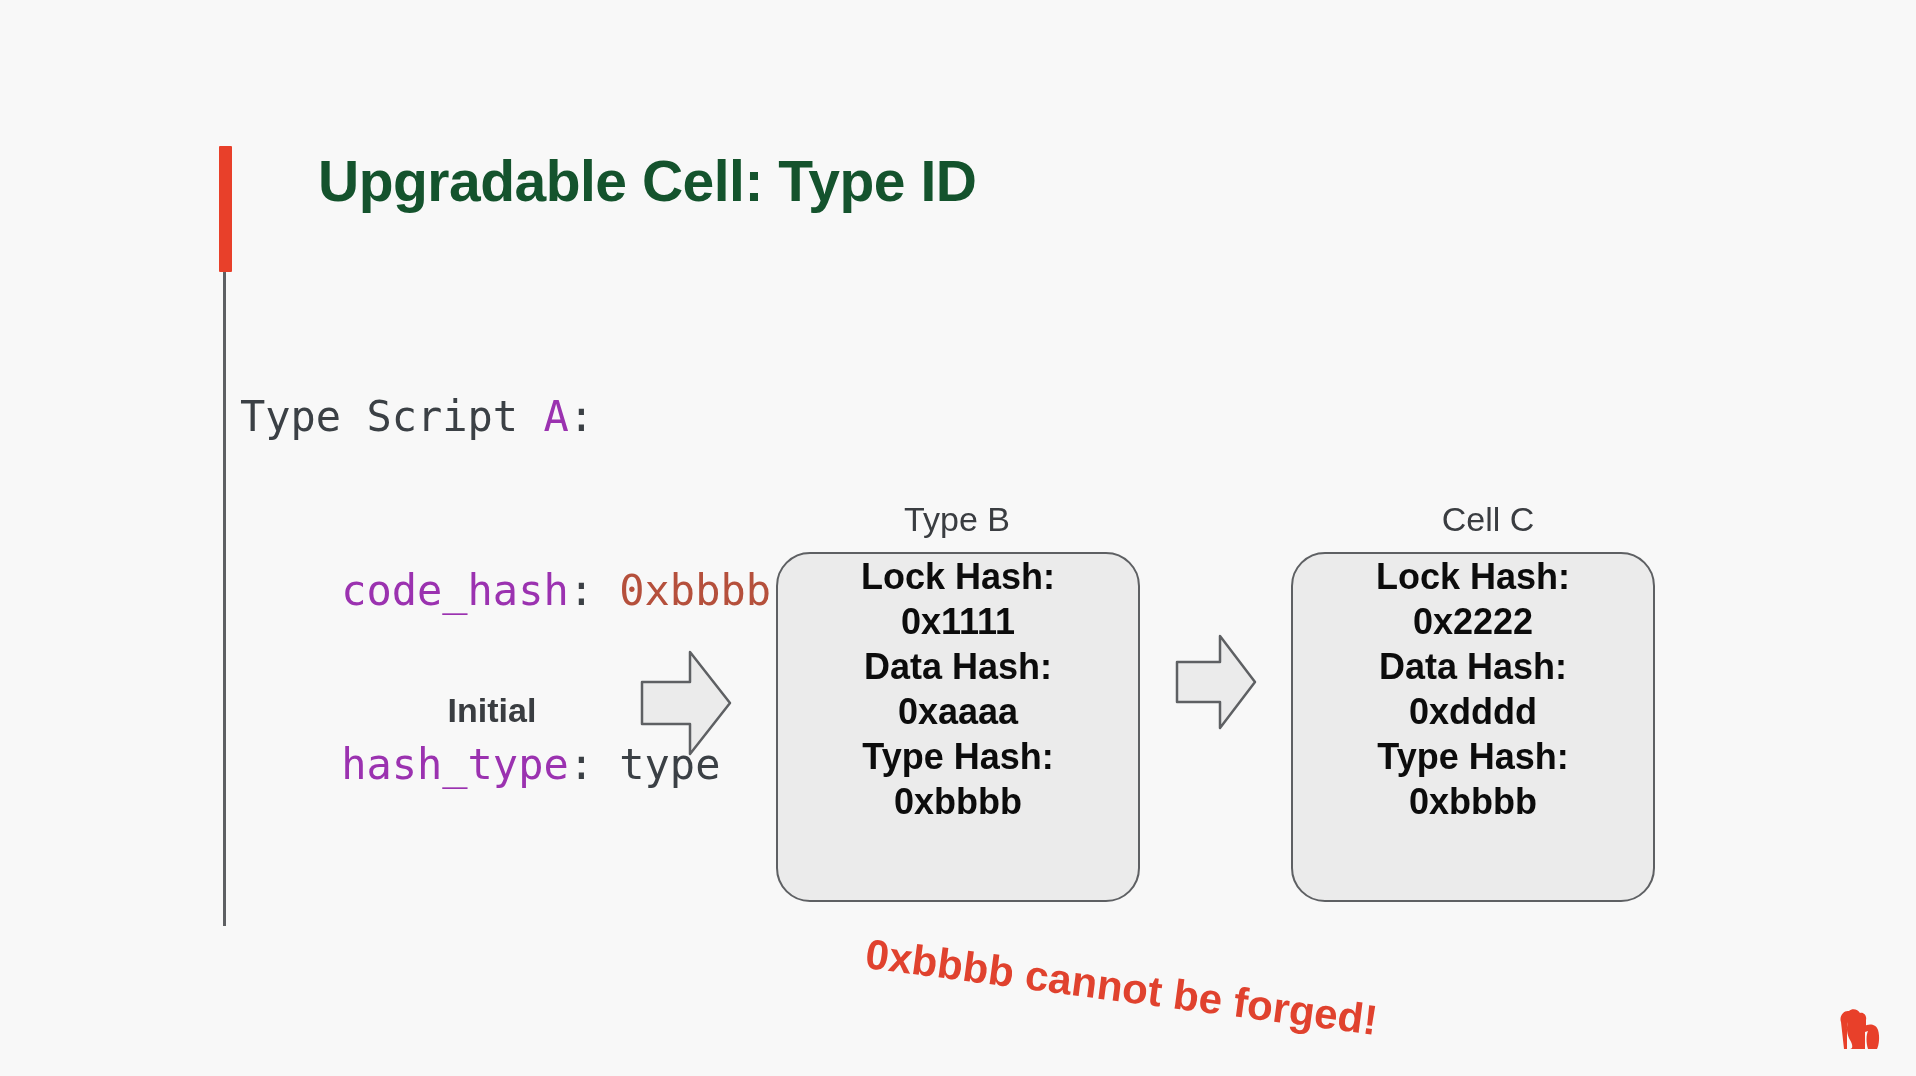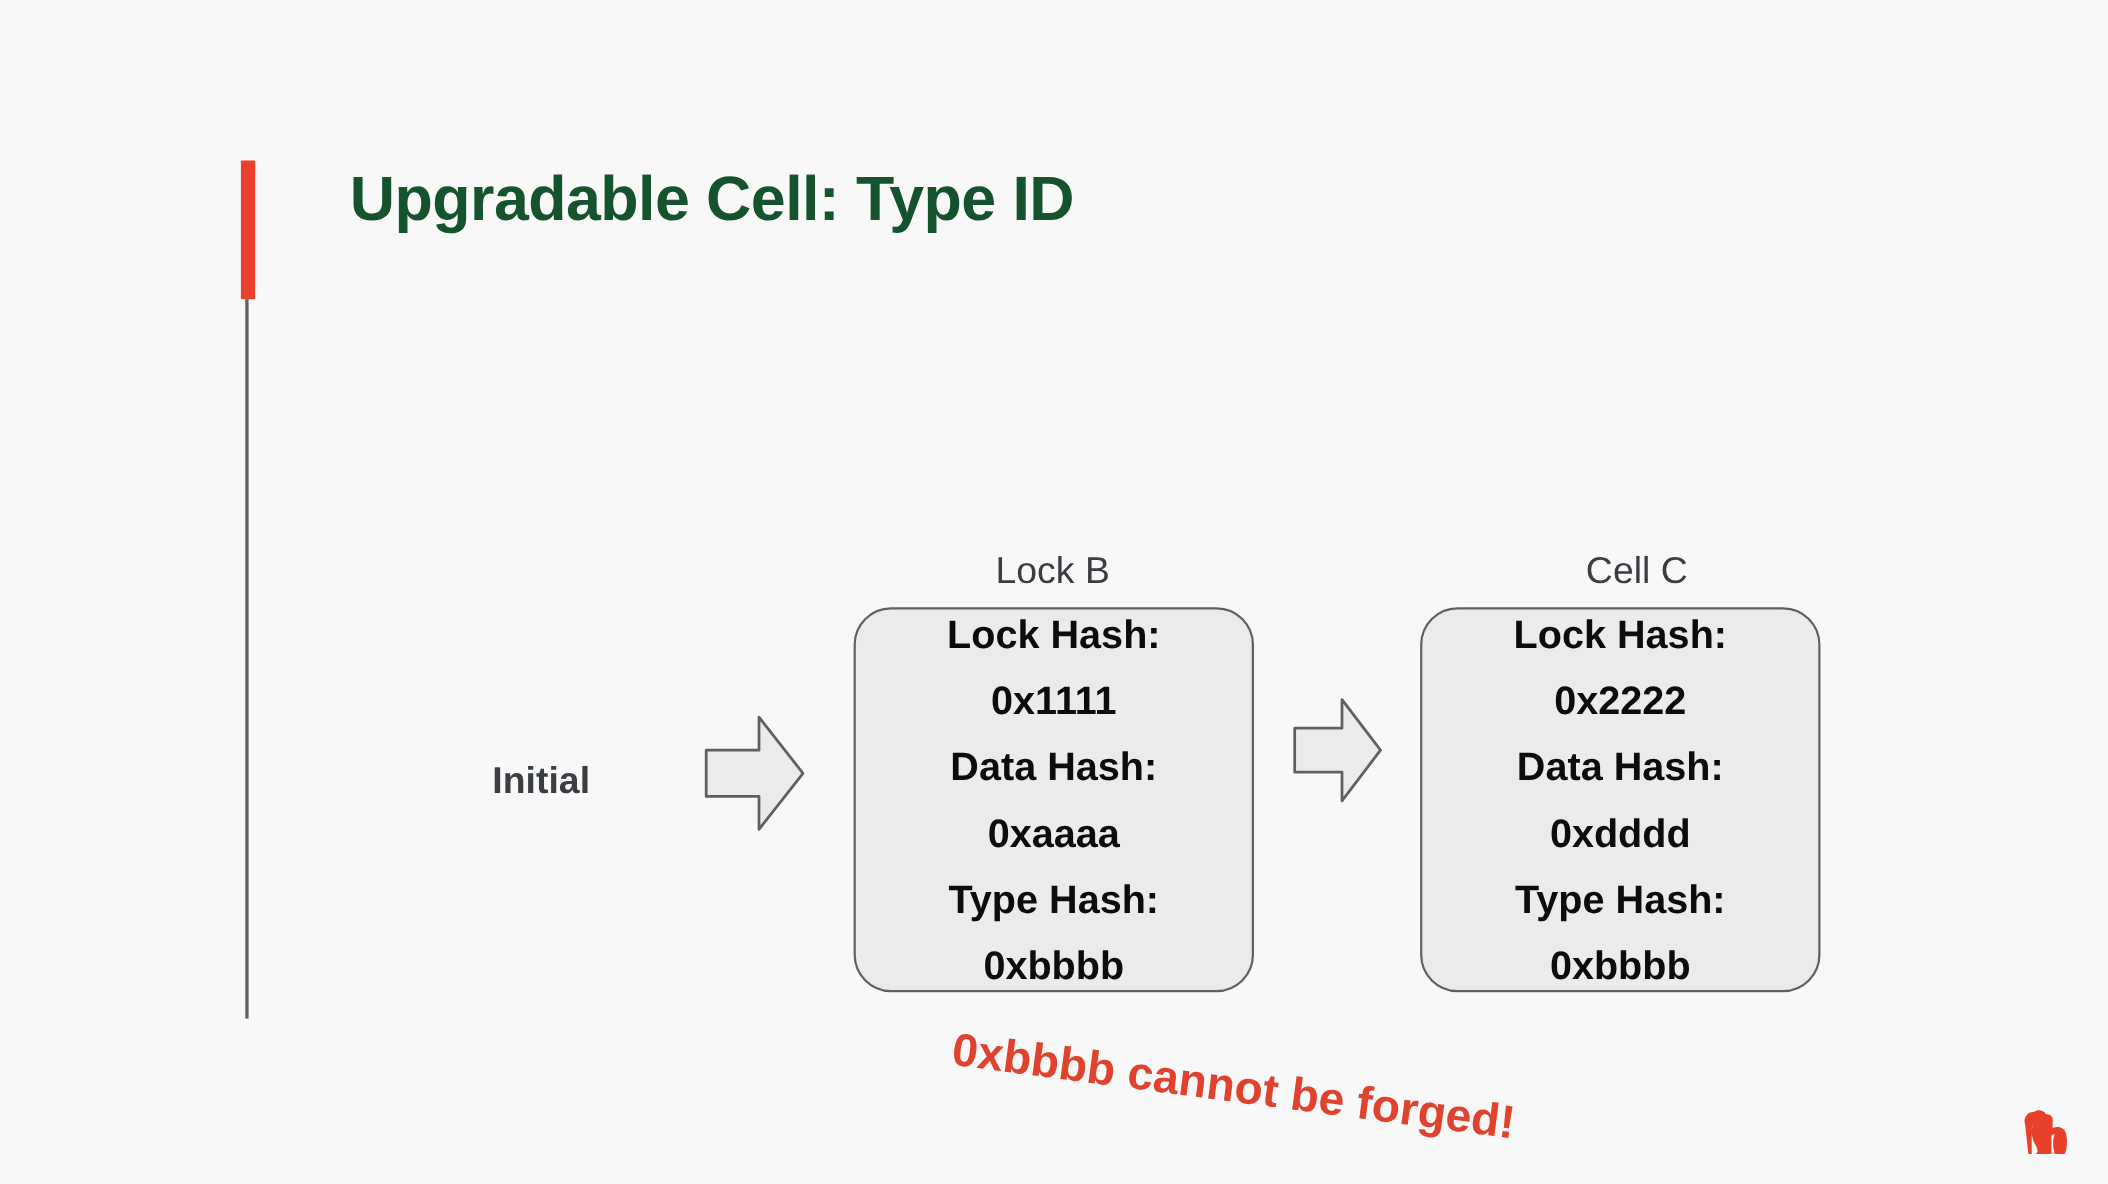--- a/index.html
+++ b/index.html
@@ -99,21 +99,21 @@
     position: absolute;
     width: 364px;
     height: 350px;
     background: #ebebeb;
     border: 2px solid #5e6063;
     border-radius: 34px;
     box-sizing: border-box;
     display: flex;
     flex-direction: column;
     align-items: center;
-    justify-content: space-between;
+    justify-content: flex-start;
   }
   #cell-b-box { left: 776px; top: 552px; }
   #cell-c-box { left: 1291px; top: 552px; }
 
   .cell-line {
     font-size: 36px;
     font-weight: bold;
     color: #0c0c0c;
     line-height: 45px;
     text-align: center;
@@ -150,38 +150,43 @@
 </head>
 <body>
 
 <div class="slide">
 
   <div class="accent-bar"></div>
   <div class="accent-line"></div>
 
   <div class="title">Upgradable Cell: Type ID</div>
 
+  <div class="code">
+    <span class="ln"><span class="tok-plain">Type Script </span><span class="tok-purple">A</span><span class="tok-punct">:</span></span>
+    <span class="ln indent"><span class="tok-purple">code_hash</span><span class="tok-punct">: </span><span class="tok-orange">0xbbbb</span></span>
+    <span class="ln indent"><span class="tok-purple">hash_type</span><span class="tok-punct">: </span><span class="tok-plain">type</span></span>
+  </div>
 
   <div class="flow-label" id="initial-creation-label">
     <div>Initial</div>
   </div>
 
   <div class="arrow" id="arrow-initial">
     <svg width="92" height="110" viewBox="0 0 92 110">
       <polygon points="2,34 50,34 50,4 90,55 50,106 50,76 2,76" fill="#ebebeb" stroke="#5e6063" stroke-width="2.5" stroke-linejoin="round"></polygon>
     </svg>
   </div>
 
   <div class="arrow" id="arrow-b-to-c">
     <svg width="82" height="100" viewBox="0 0 82 100">
       <polygon points="2,30 45,30 45,4 80,50 45,96 45,70 2,70" fill="#ebebeb" stroke="#5e6063" stroke-width="2.5" stroke-linejoin="round"></polygon>
     </svg>
   </div>
 
-  <div class="cell-title" id="cell-b-title">Lock B</div>
+  <div class="cell-title" id="cell-b-title">Type B</div>
   <div class="cell-box" id="cell-b-box">
     <div class="cell-line">Lock Hash:</div>
     <div class="cell-line">0x1111</div>
     <div class="cell-line">Data Hash:</div>
     <div class="cell-line">0xaaaa</div>
     <div class="cell-line">Type Hash:</div>
     <div class="cell-line">0xbbbb</div>
   </div>
 
   <div class="cell-title" id="cell-c-title">Cell C</div>

